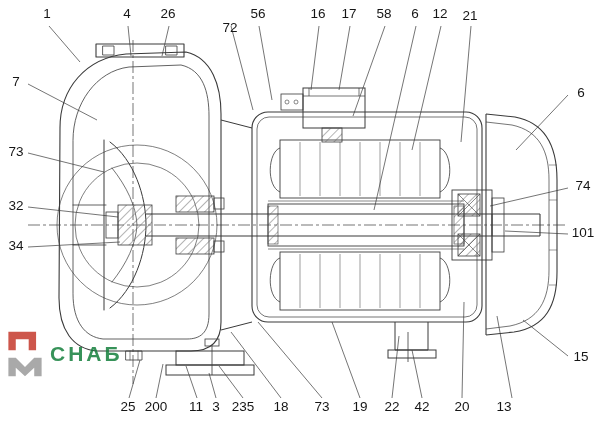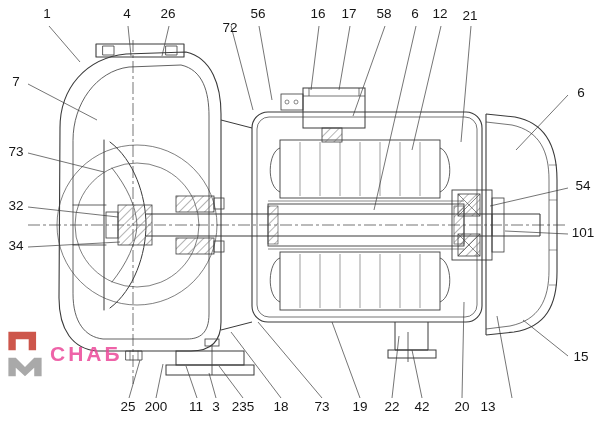--- a/index.html
+++ b/index.html
@@ -17,21 +17,21 @@
   .watermark{
     position:absolute;left:6px;top:330px;
     opacity:.85;
     font-family:"Liberation Sans",sans-serif;
     font-weight:bold;
     pointer-events:none;
   }
   .wm-row{display:flex;align-items:center;gap:6px;}
   .wm-col{display:flex;flex-direction:column;}
   .wm1{color:#c5392c;font-size:21px;letter-spacing:3px;}
-  .wm2{color:#ec4899;font-size:21px;letter-spacing:3px;}
+  .wm2{color:#15803d;font-size:21px;letter-spacing:3px;}
   .wm3{color:#9b9b9b;font-size:17px;letter-spacing:2px;margin-top:2px;}
 </style>
 </head>
 <body>
 
 <div class="stage">
 
   <svg class="drawing" width="600" height="424" viewBox="0 0 600 424">
     <defs>
       <pattern id="hatch" width="6" height="6" patternUnits="userSpaceOnUse" patternTransform="rotate(45)">
@@ -157,36 +157,36 @@
   <div class="co" style="left:415px;top:14px">6</div>
   <div class="co" style="left:440px;top:14px">12</div>
   <div class="co" style="left:470px;top:16px">21</div>
 
   <div class="co" style="left:16px;top:82px">7</div>
   <div class="co" style="left:16px;top:152px">73</div>
   <div class="co" style="left:16px;top:206px">32</div>
   <div class="co" style="left:16px;top:246px">34</div>
 
   <div class="co" style="left:581px;top:93px">6</div>
-  <div class="co" style="left:583px;top:186px">54</div>
+  <div class="co" style="left:583px;top:186px">74</div>
   <div class="co" style="left:583px;top:233px">101</div>
   <div class="co" style="left:581px;top:357px">15</div>
 
   <div class="co" style="left:128px;top:407px">25</div>
   <div class="co" style="left:156px;top:407px">200</div>
   <div class="co" style="left:196px;top:407px">11</div>
   <div class="co" style="left:216px;top:407px">3</div>
   <div class="co" style="left:243px;top:407px">235</div>
   <div class="co" style="left:281px;top:407px">18</div>
   <div class="co" style="left:322px;top:407px">73</div>
   <div class="co" style="left:360px;top:407px">19</div>
   <div class="co" style="left:392px;top:407px">22</div>
   <div class="co" style="left:422px;top:407px">42</div>
   <div class="co" style="left:462px;top:407px">20</div>
-  <div class="co" style="left:488px;top:407px">13</div>
+  <div class="co" style="left:504px;top:407px">13</div>
 
   <div class="watermark">
     <div class="wm-row">
       <svg width="38" height="48" viewBox="0 0 40 52">
         <path d="M2,2 L32,2 L32,22 L24,22 L24,10 L10,10 L10,22 L2,22 Z" fill="#c5392c"></path>
         <path d="M2,30 L10,30 L20,40 L30,30 L38,30 L38,50 L30,50 L30,41 L20,50 L10,41 L10,50 L2,50 Z" fill="#9b9b9b"></path>
       </svg>
       <div class="wm-col">
         <div class="wm2">СНАБ</div>
       </div>

